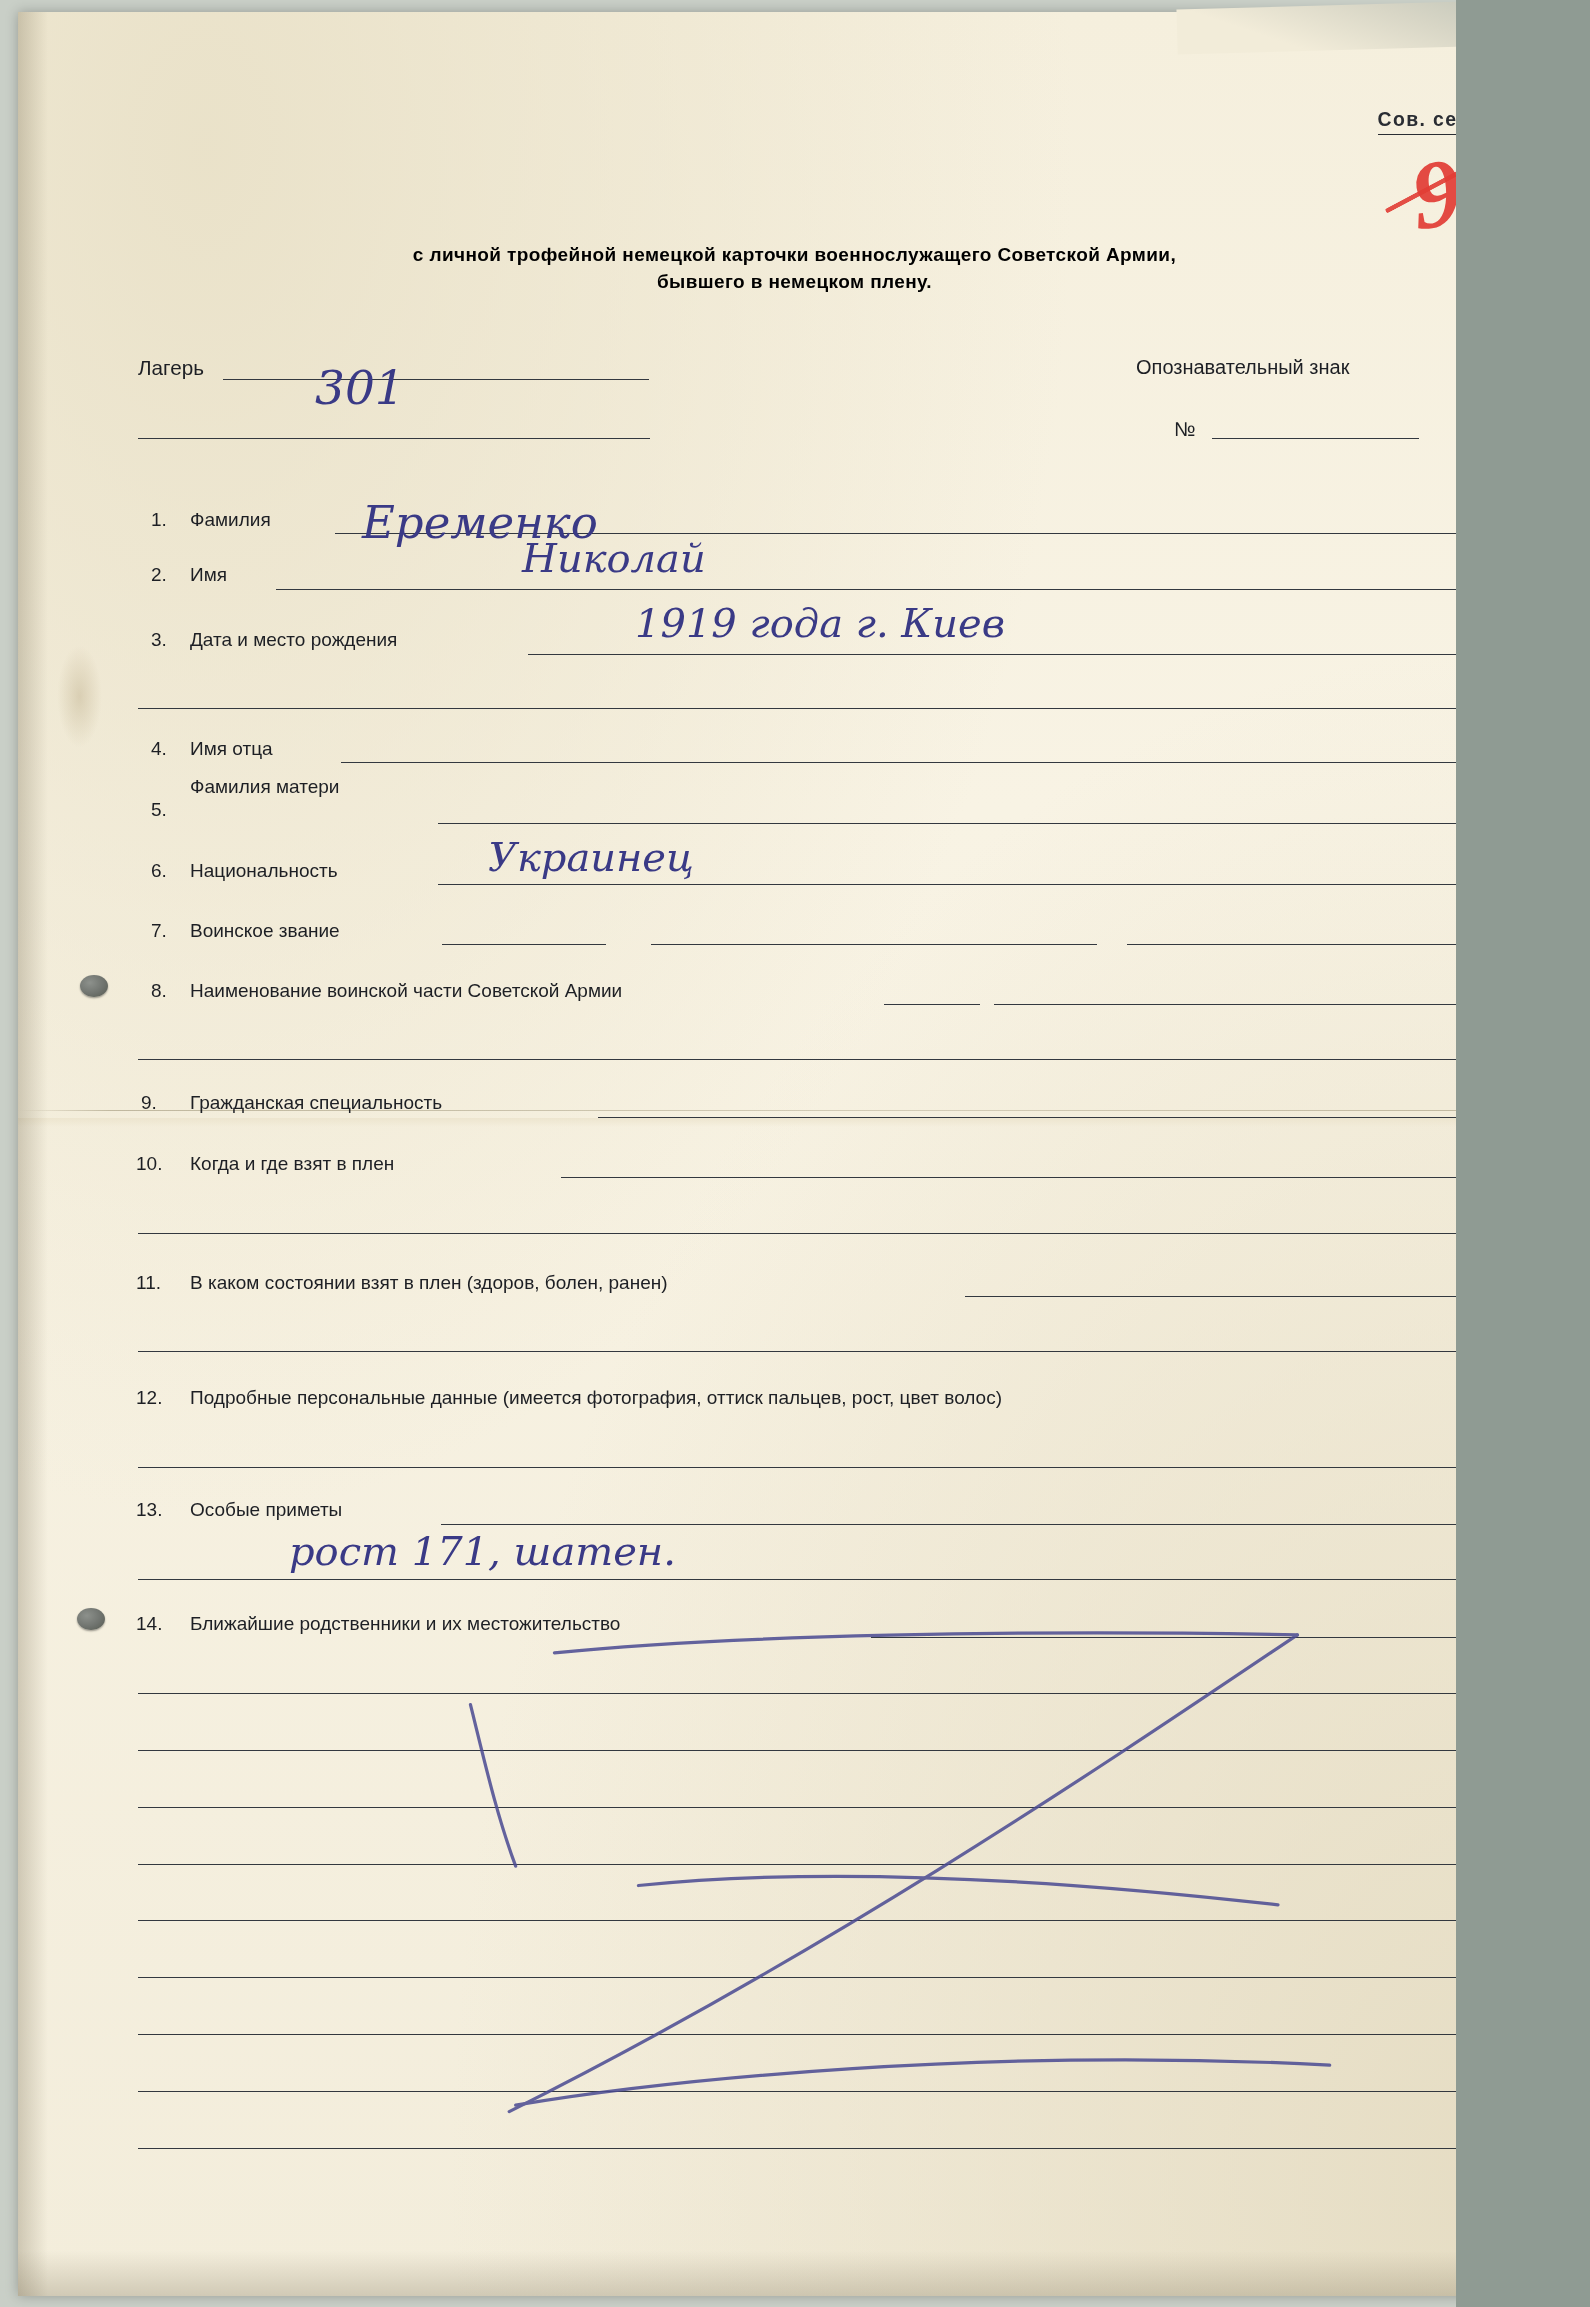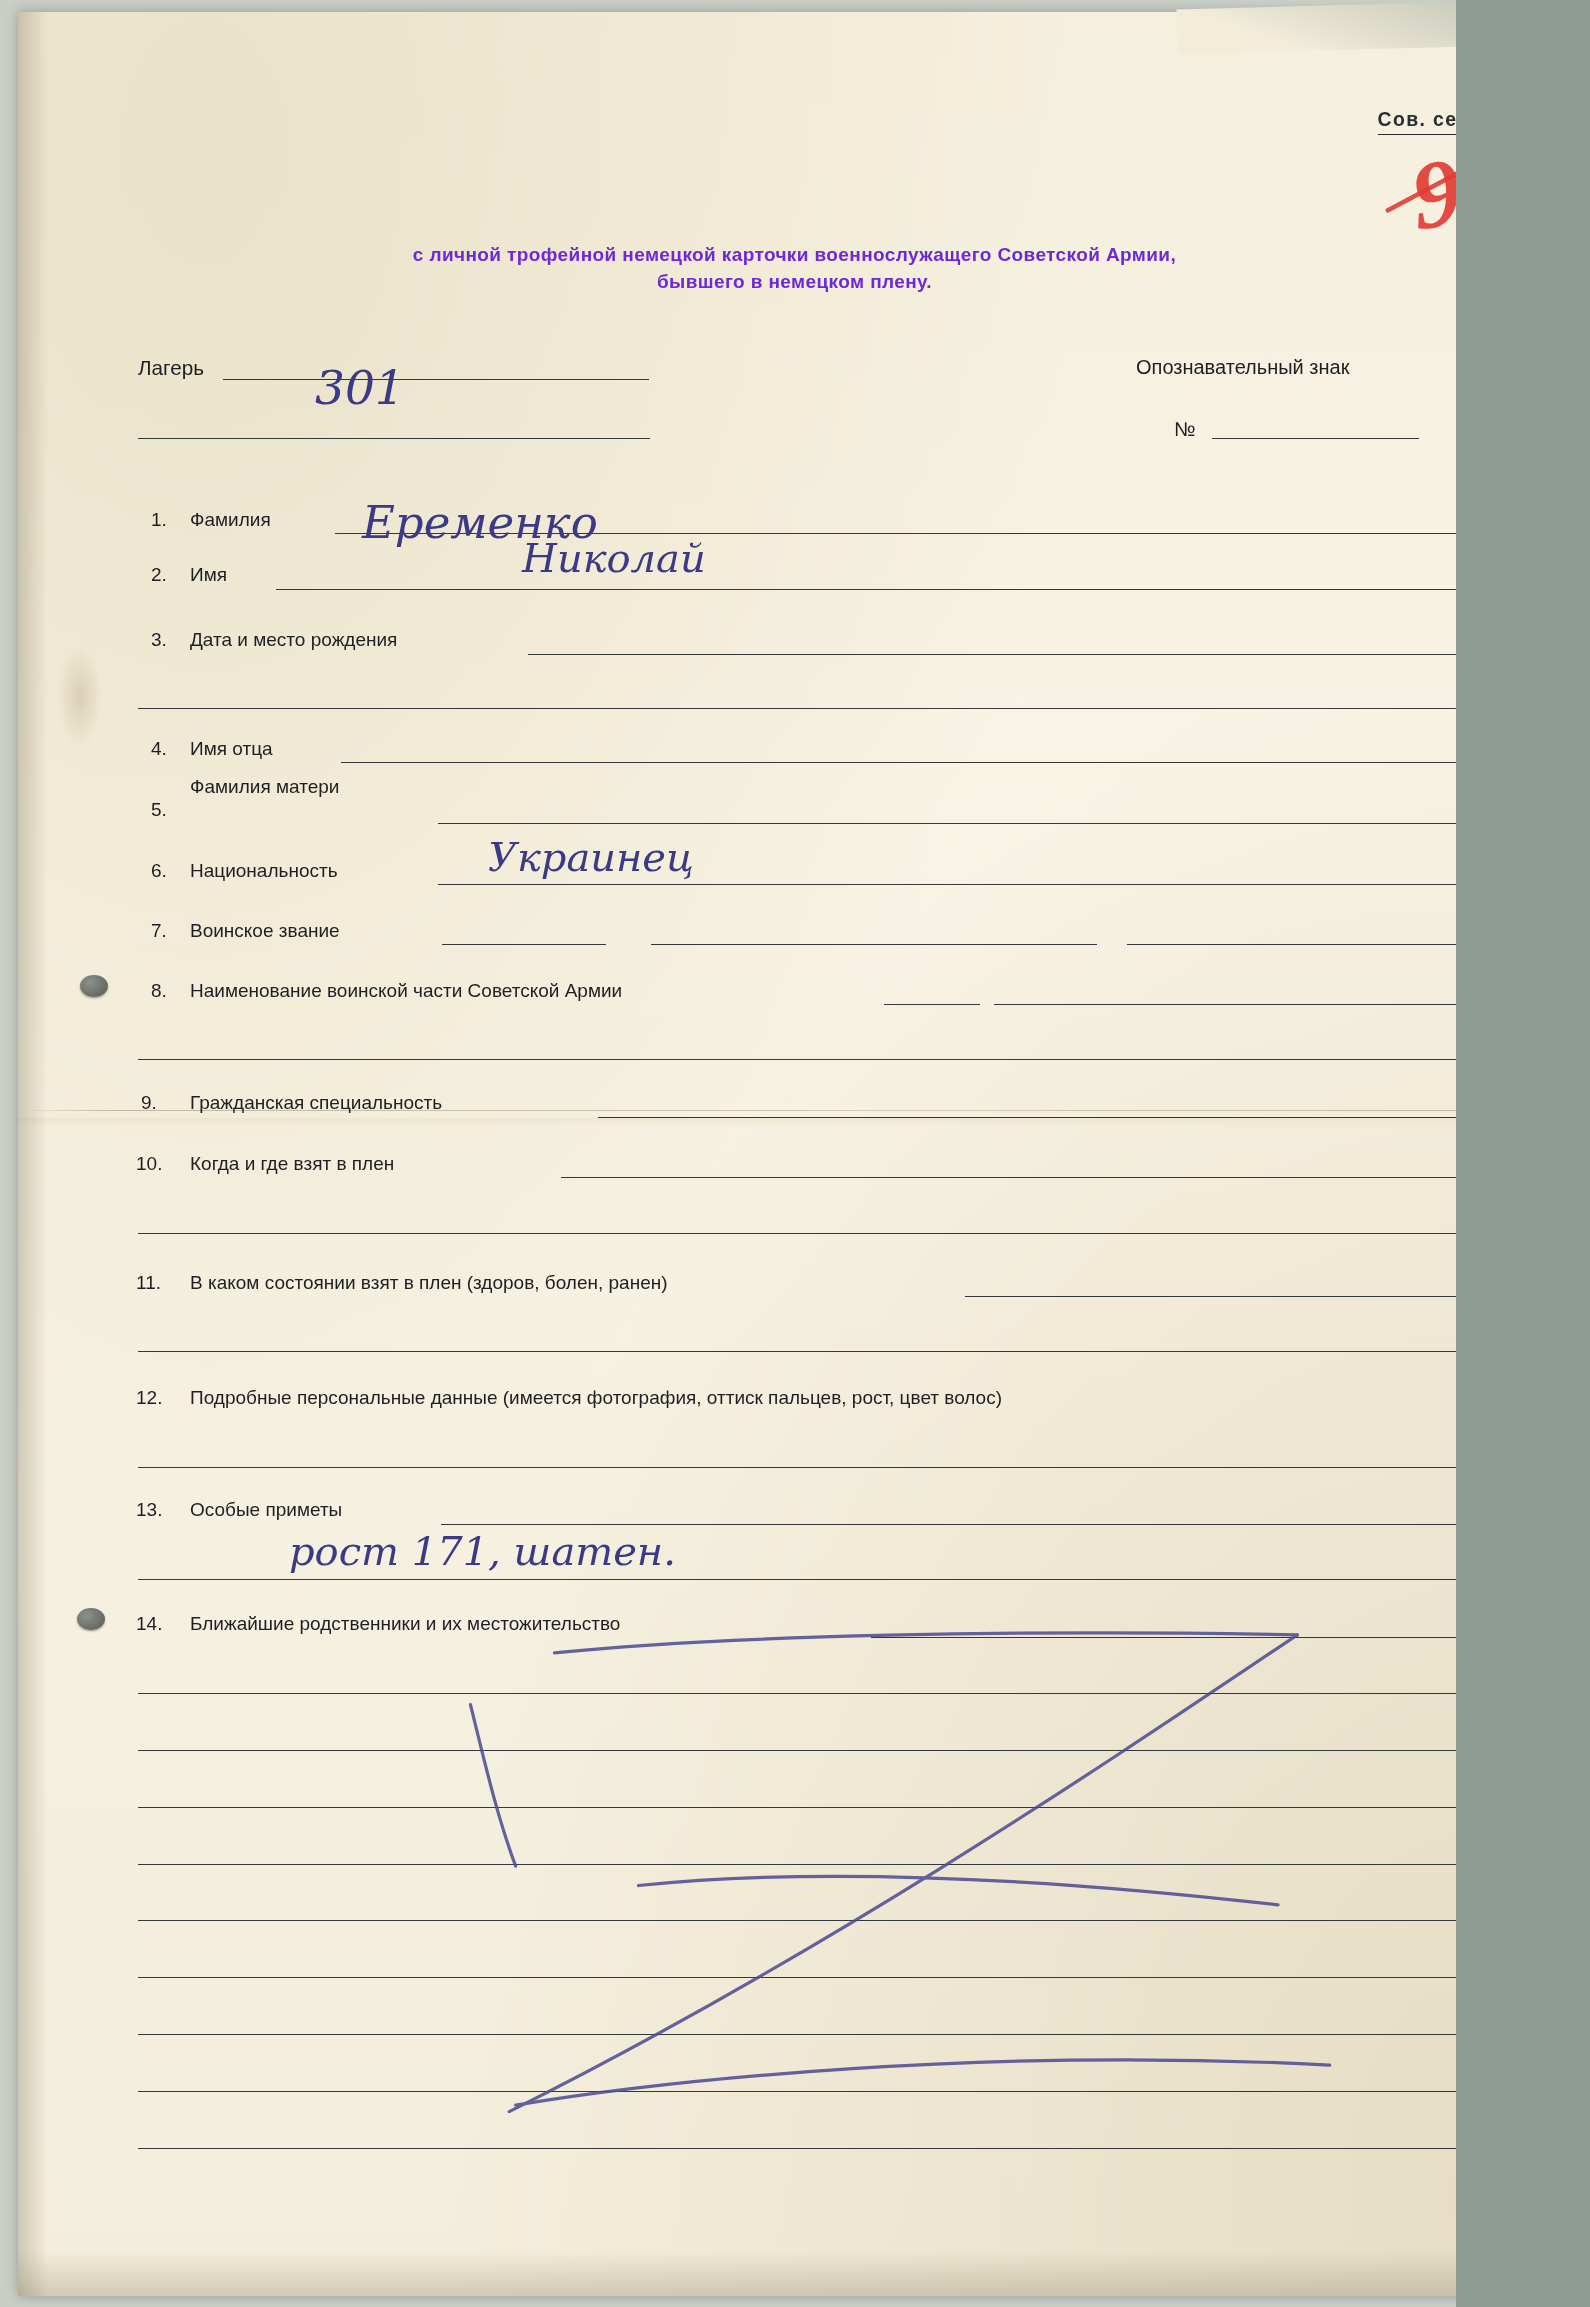--- a/index.html
+++ b/index.html
@@ -123,21 +123,21 @@
     color: #1d1f24;
   }
   .subtitle {
     position: absolute;
     left: 0; right: 0; top: 229px;
     text-align: center;
     font-size: 19px;
     font-weight: 700;
     letter-spacing: 0.4px;
     line-height: 1.45;
-    color: #6d28d9;
+    color: #000000;
   }
   
   .line {
     position: absolute;
     height: 0;
     border-top: 1.3px solid #33383f;
   }
   .lbl {
     position: absolute;
     font-size: 19px;
@@ -210,20 +210,21 @@
       <div class="hand" style="left:344px; top:484px; font-size:45px;">Еременко</div>
 
       <div class="num" style="left:133px; top:552px;">2.</div>
       <div class="lbl" style="left:172px; top:552px;">Имя</div>
       <div class="line" style="left:258px; top:577px; width:1271px;"></div>
       <div class="hand" style="left:504px; top:523px; font-size:40px;">Николай</div>
 
       <div class="num" style="left:133px; top:617px;">3.</div>
       <div class="lbl" style="left:172px; top:617px;">Дата и место рождения</div>
       <div class="line" style="left:510px; top:642px; width:1019px;"></div>
+      <div class="hand" style="left:617px; top:588px; font-size:40px;">1919 года    г. Киев</div>
       <div class="line" style="left:120px; top:696px; width:1410px;"></div>
 
       <div class="num" style="left:133px; top:726px;">4.</div>
       <div class="lbl" style="left:172px; top:726px;">Имя отца</div>
       <div class="line" style="left:323px; top:750px; width:1208px;"></div>
 
       <div class="num" style="left:133px; top:787px;">5.</div>
       <div class="lbl" style="left:172px; top:764px;">Фамилия матери</div>
       <div class="line" style="left:420px; top:811px; width:1110px;"></div>
 

